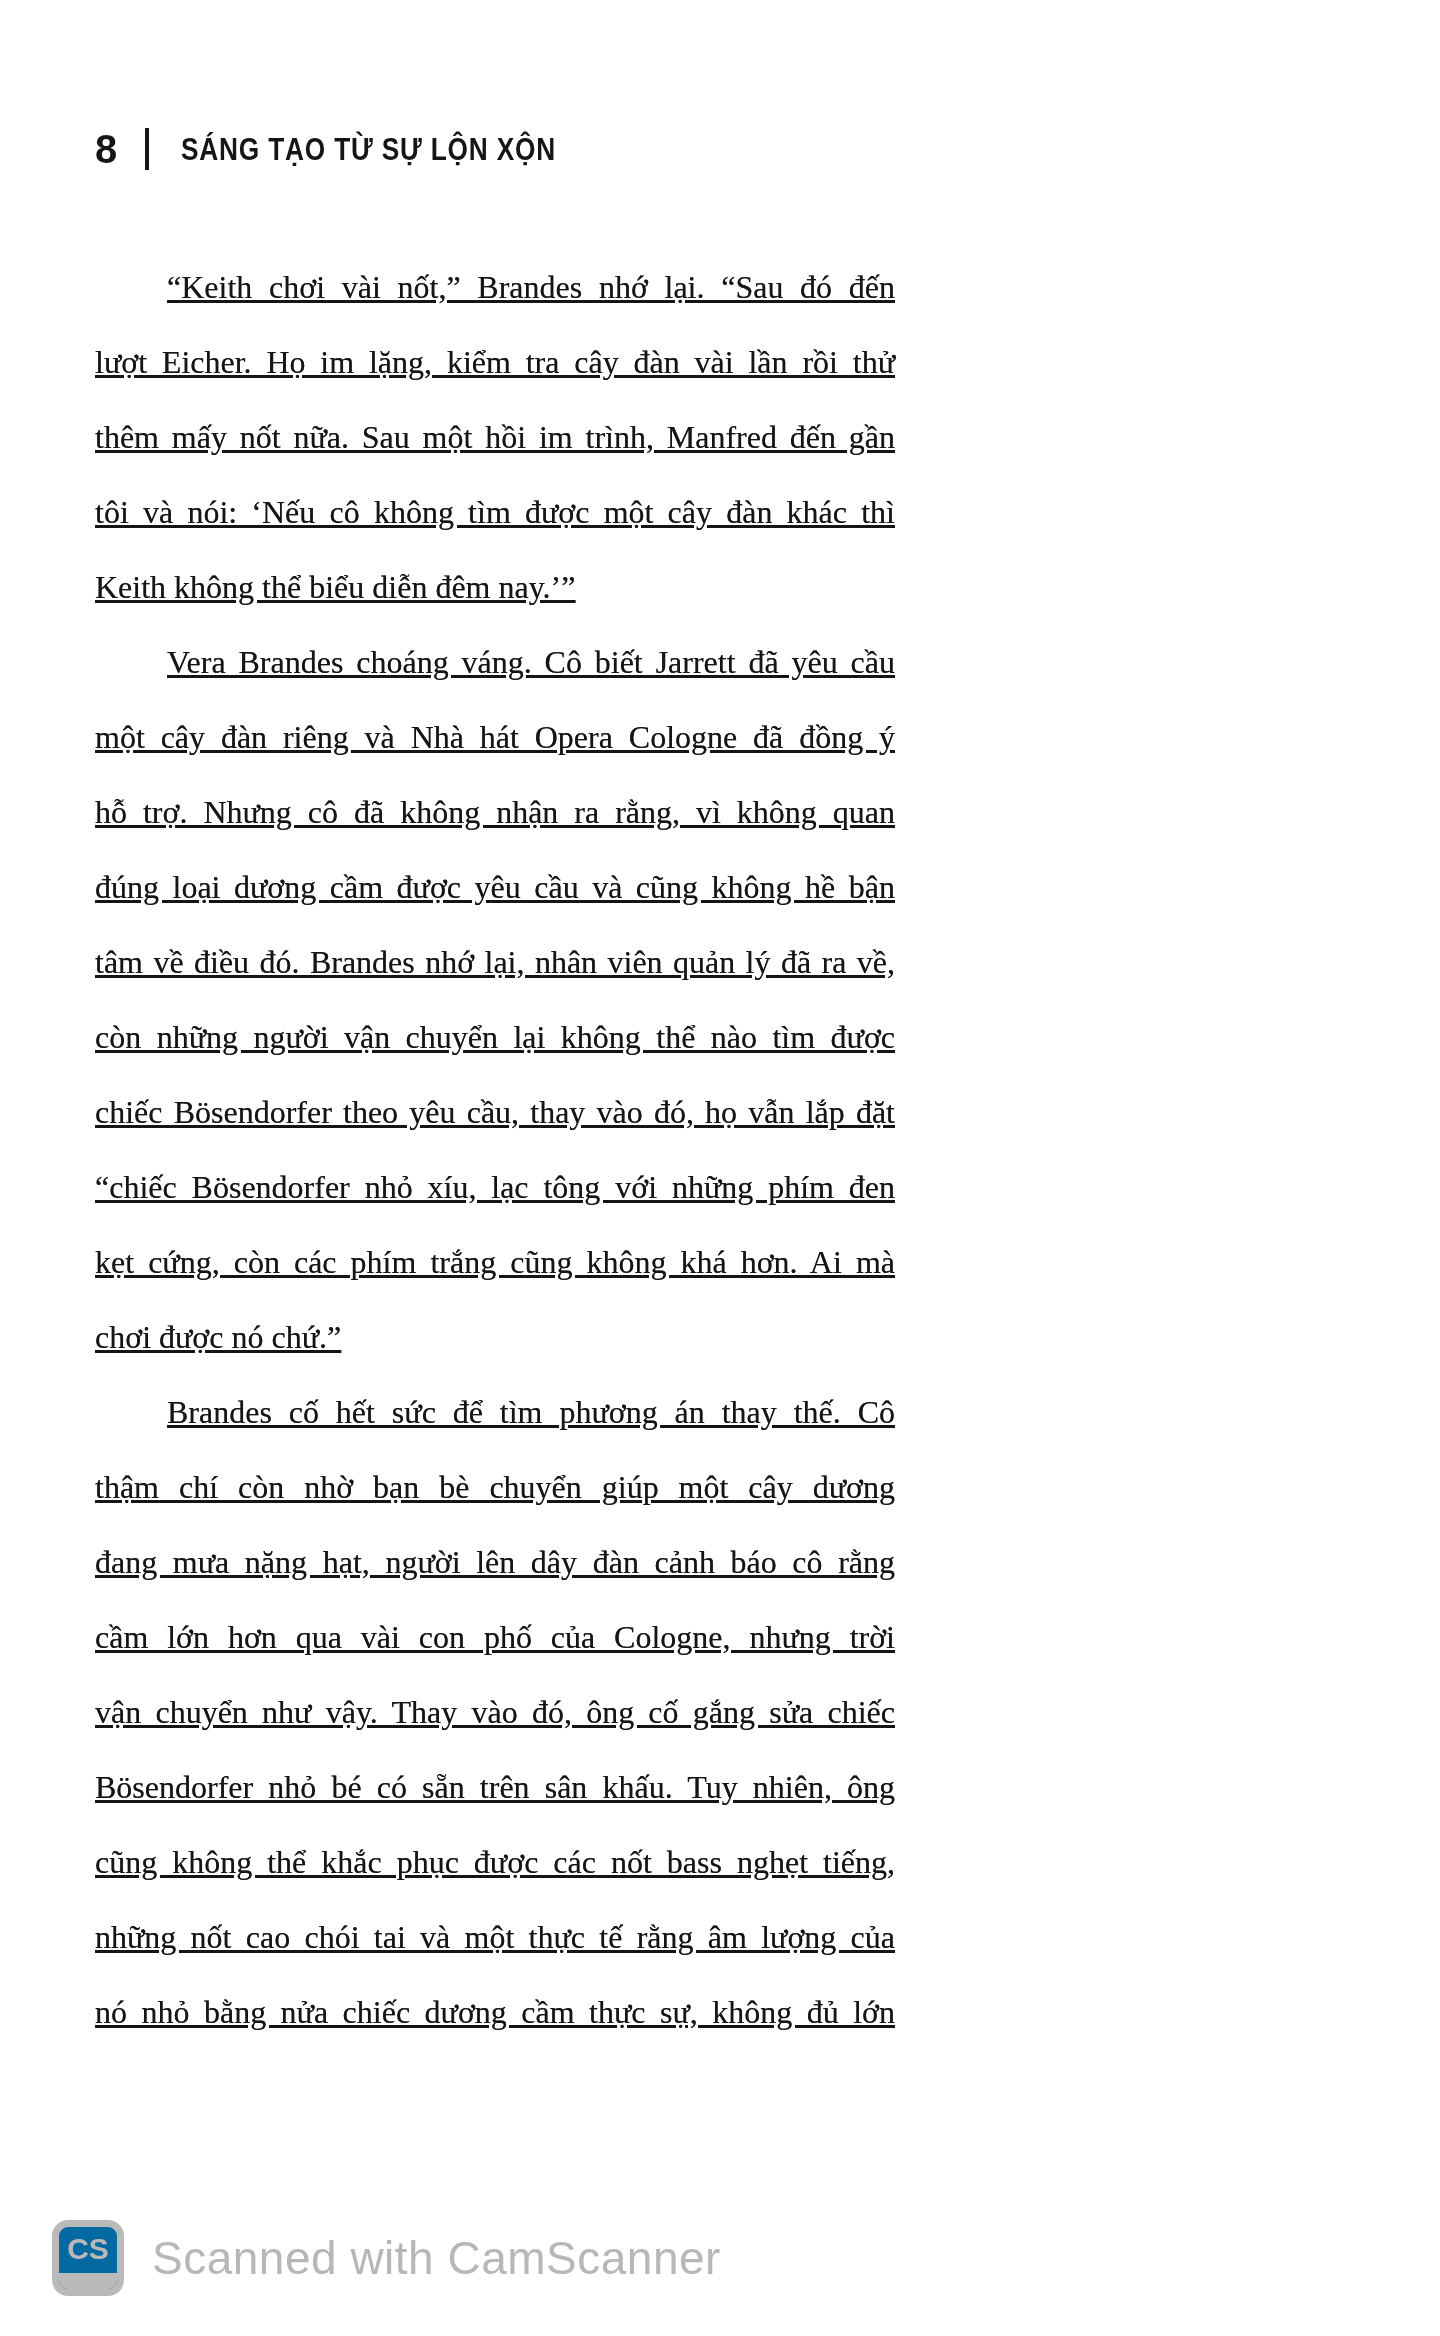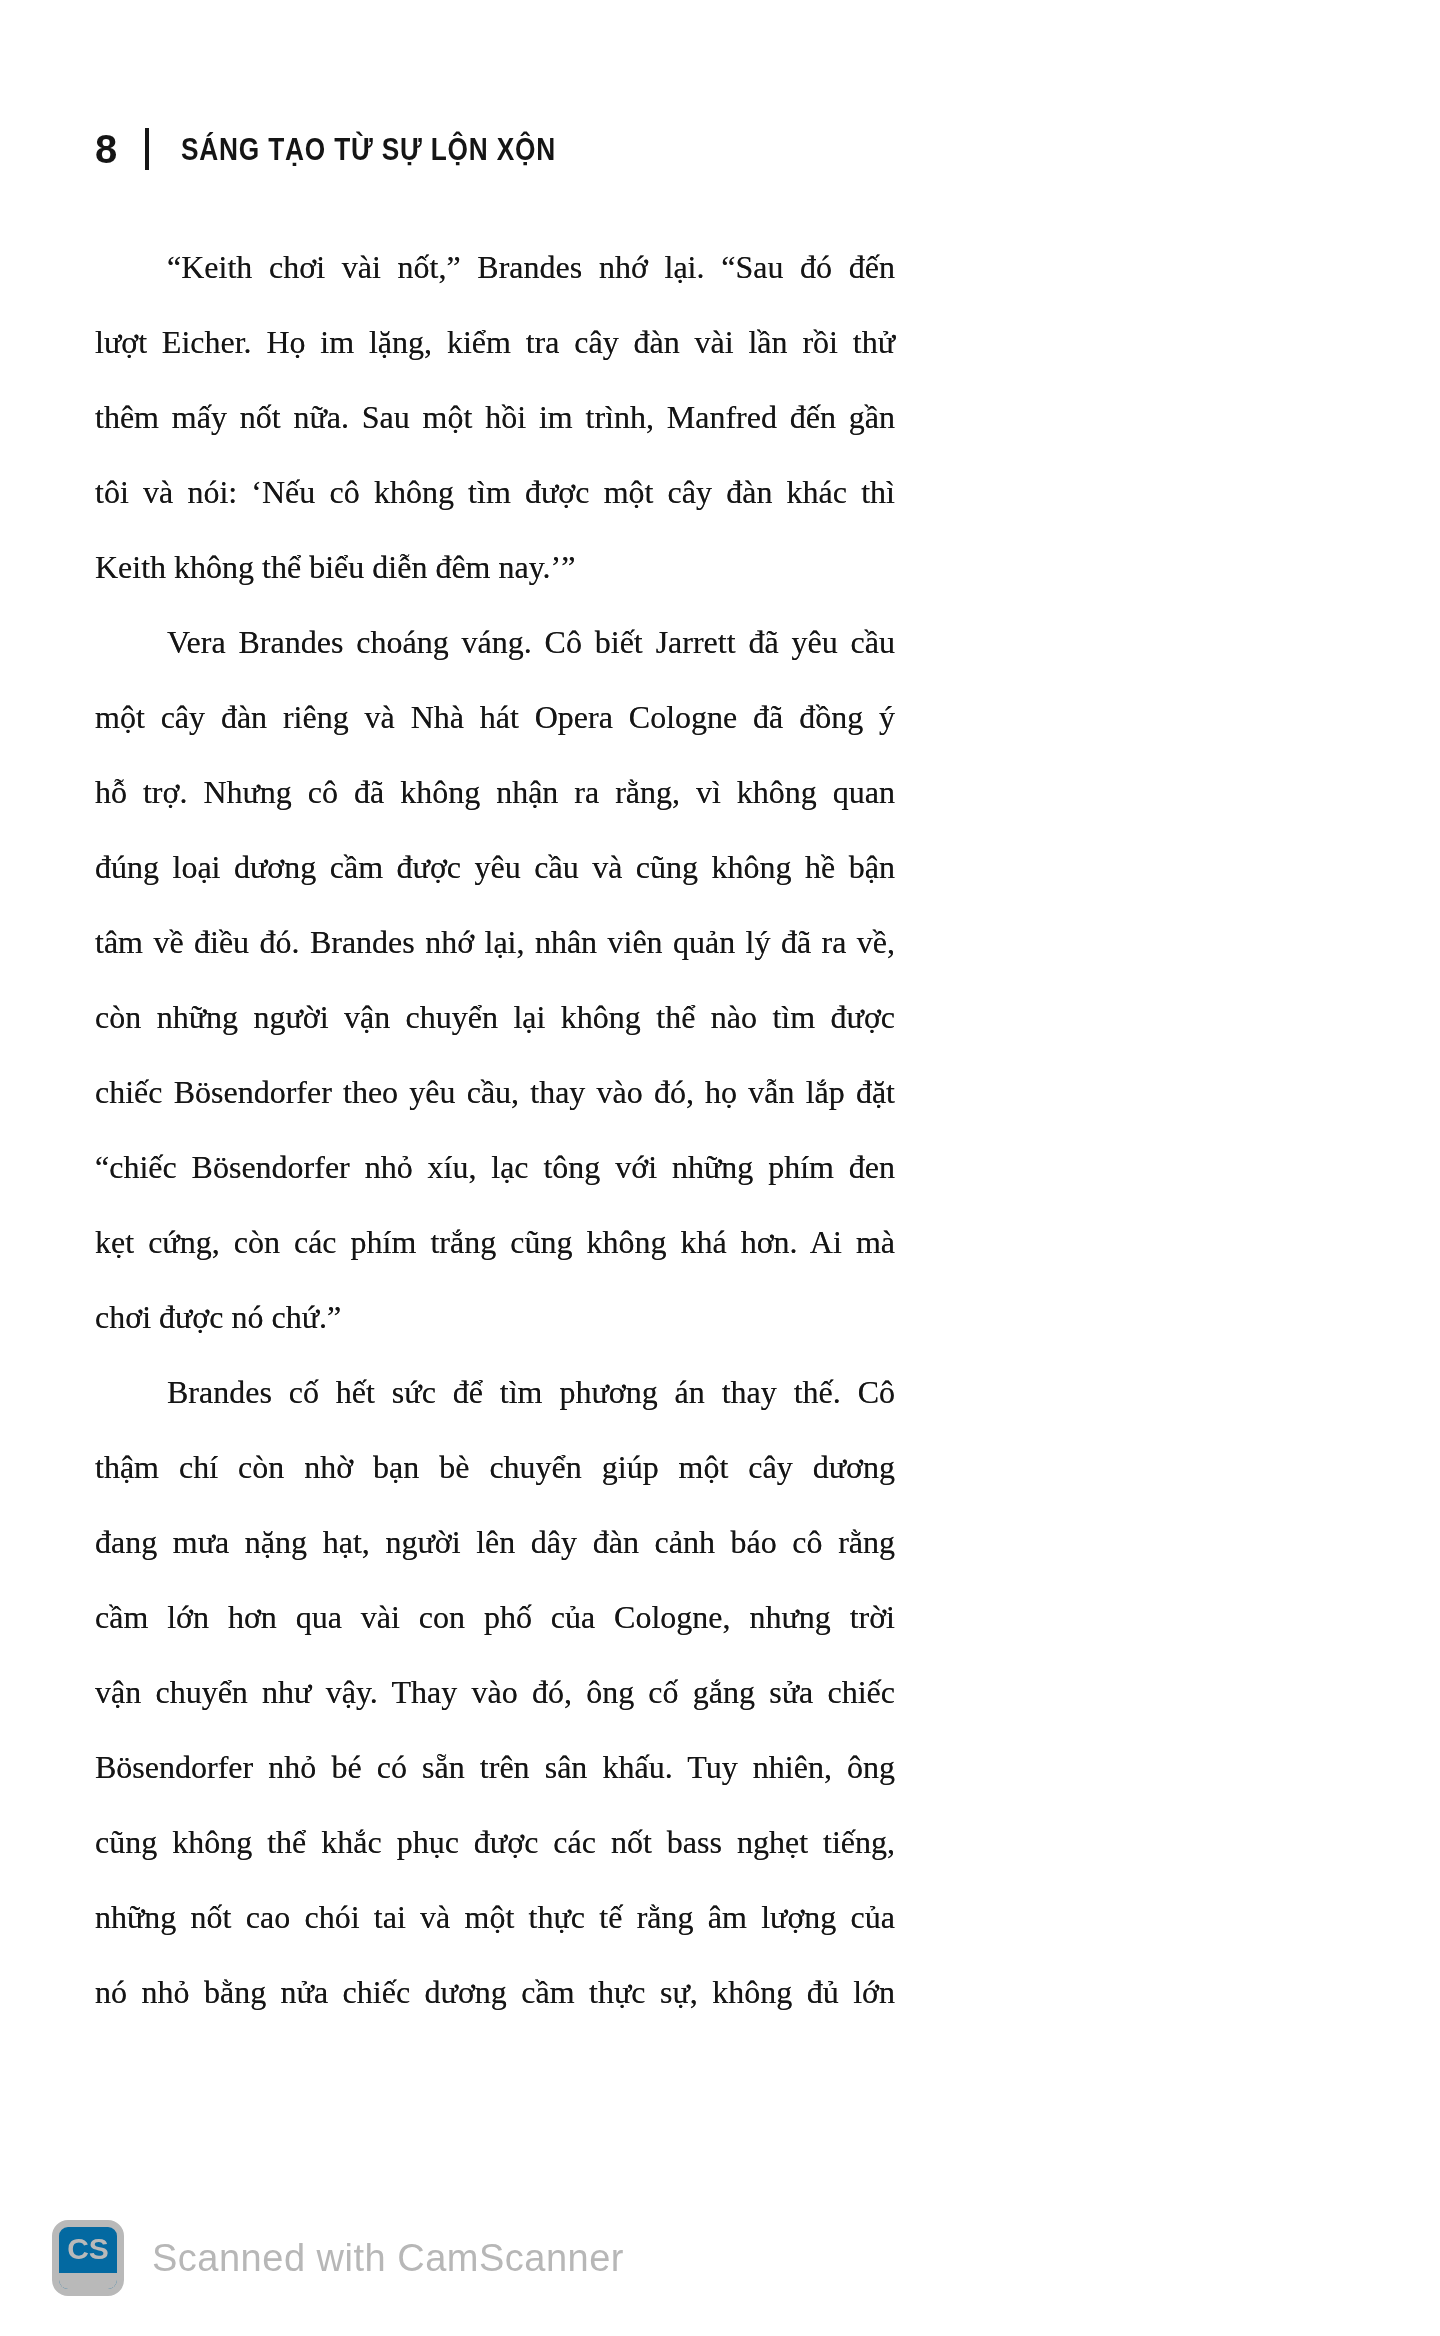--- a/index.html
+++ b/index.html
@@ -42,22 +42,23 @@
     letter-spacing: 1px;
     transform: scaleX(0.82);
     transform-origin: left center;
     white-space: nowrap;
   }
 
   
   #body-text {
     position: absolute;
     left: 95px;
-    top: 230px;
+    top: 250px;
     width: 800px;
+    text-decoration: underline;
   }
   .line {
     height: 75px;
     line-height: 75px;
     font-size: 32px;
     text-align: justify;
     text-align-last: justify;
     white-space: nowrap;
     text-shadow: 0 0 0.6px rgba(0,0,0,0.65);
   }
@@ -99,21 +100,21 @@
     position: absolute;
     bottom: 0;
     left: 0;
     right: 0;
     height: 16px;
     background: #b9b9b9;
     border-radius: 0 0 9px 9px;
   }
   #camscanner-text {
     margin-left: 28px;
-    font-size: 38px;
+    font-size: 46px;
     color: #b7b7b7;
     letter-spacing: 0.5px;
   }
 </style>
 </head>
 <body>
 
 <div id="page">
 
   <div id="header">

